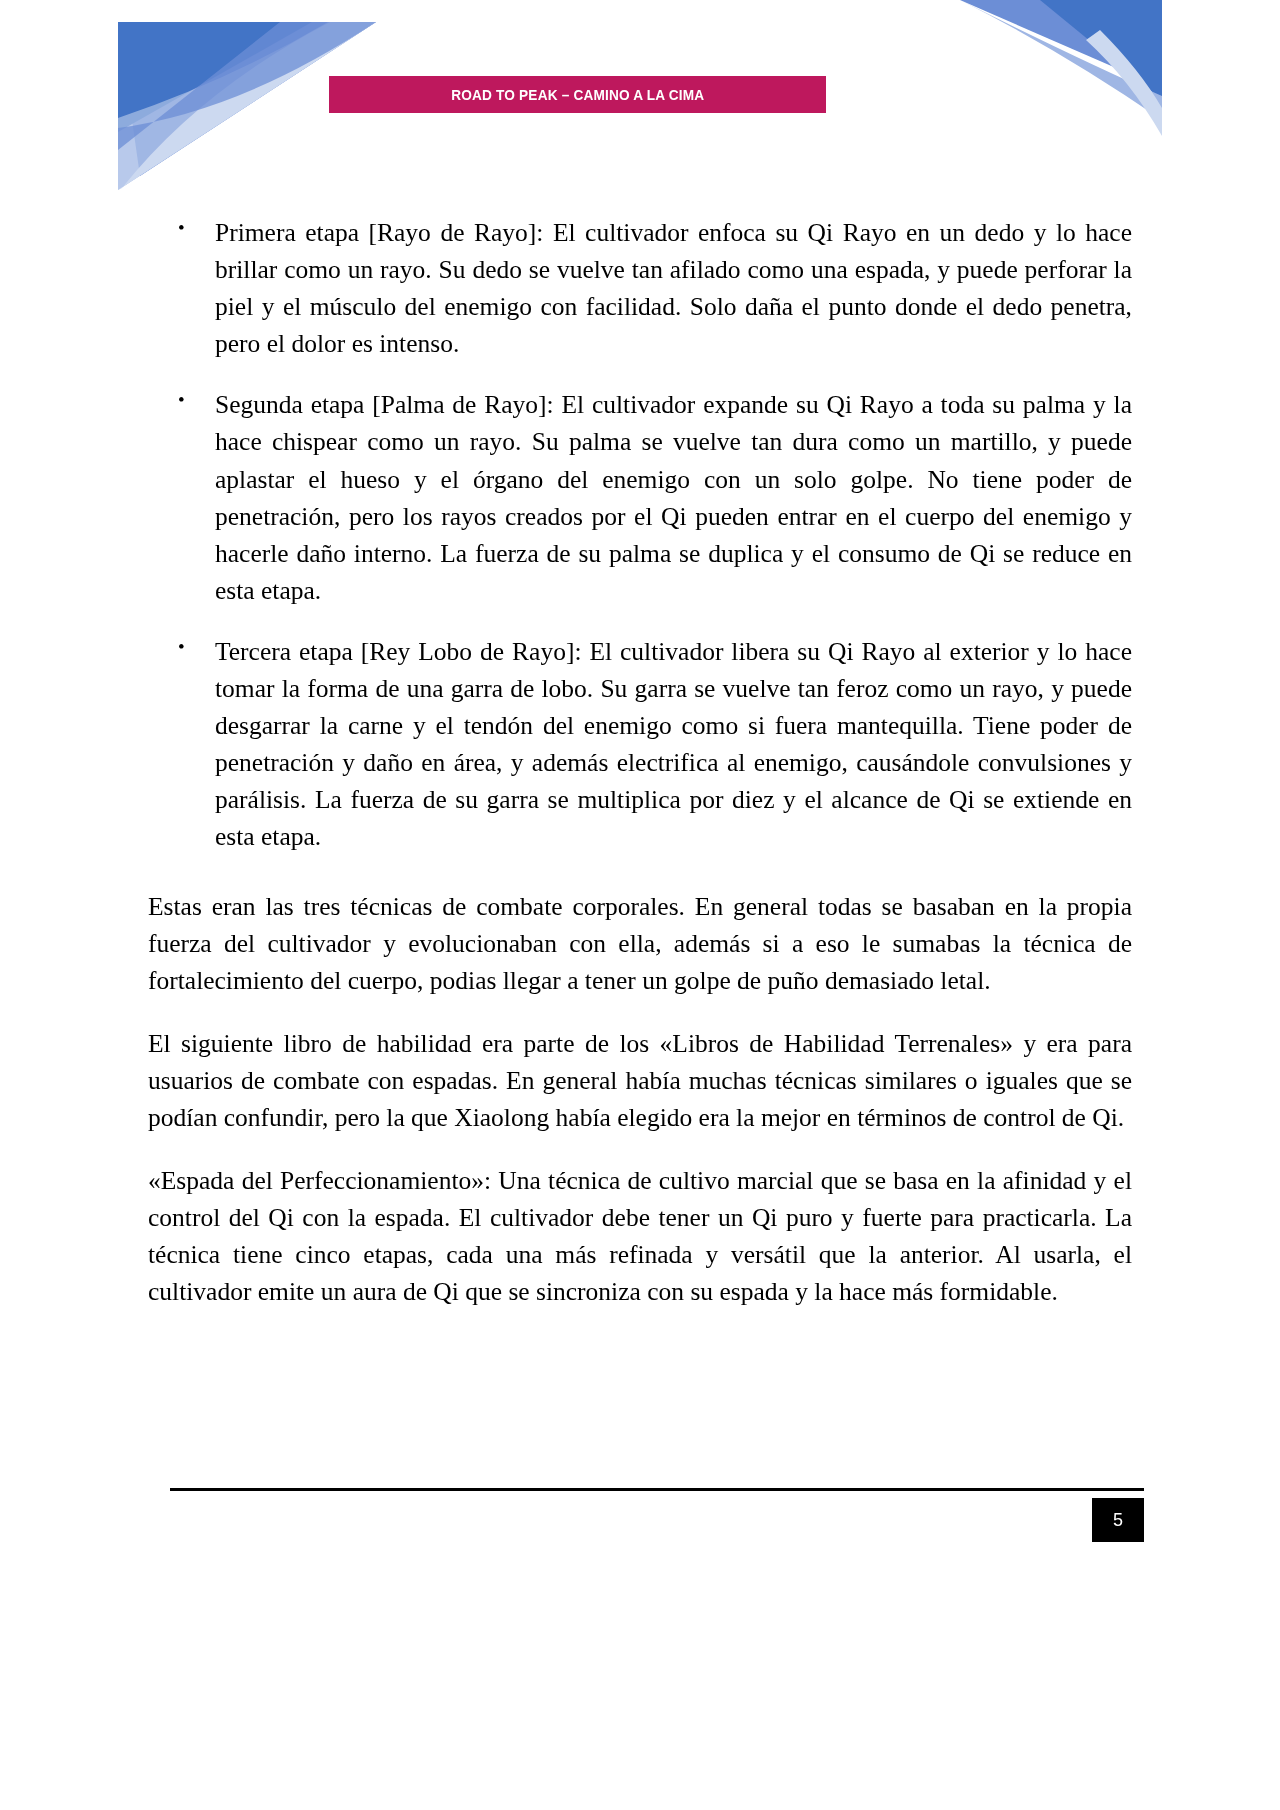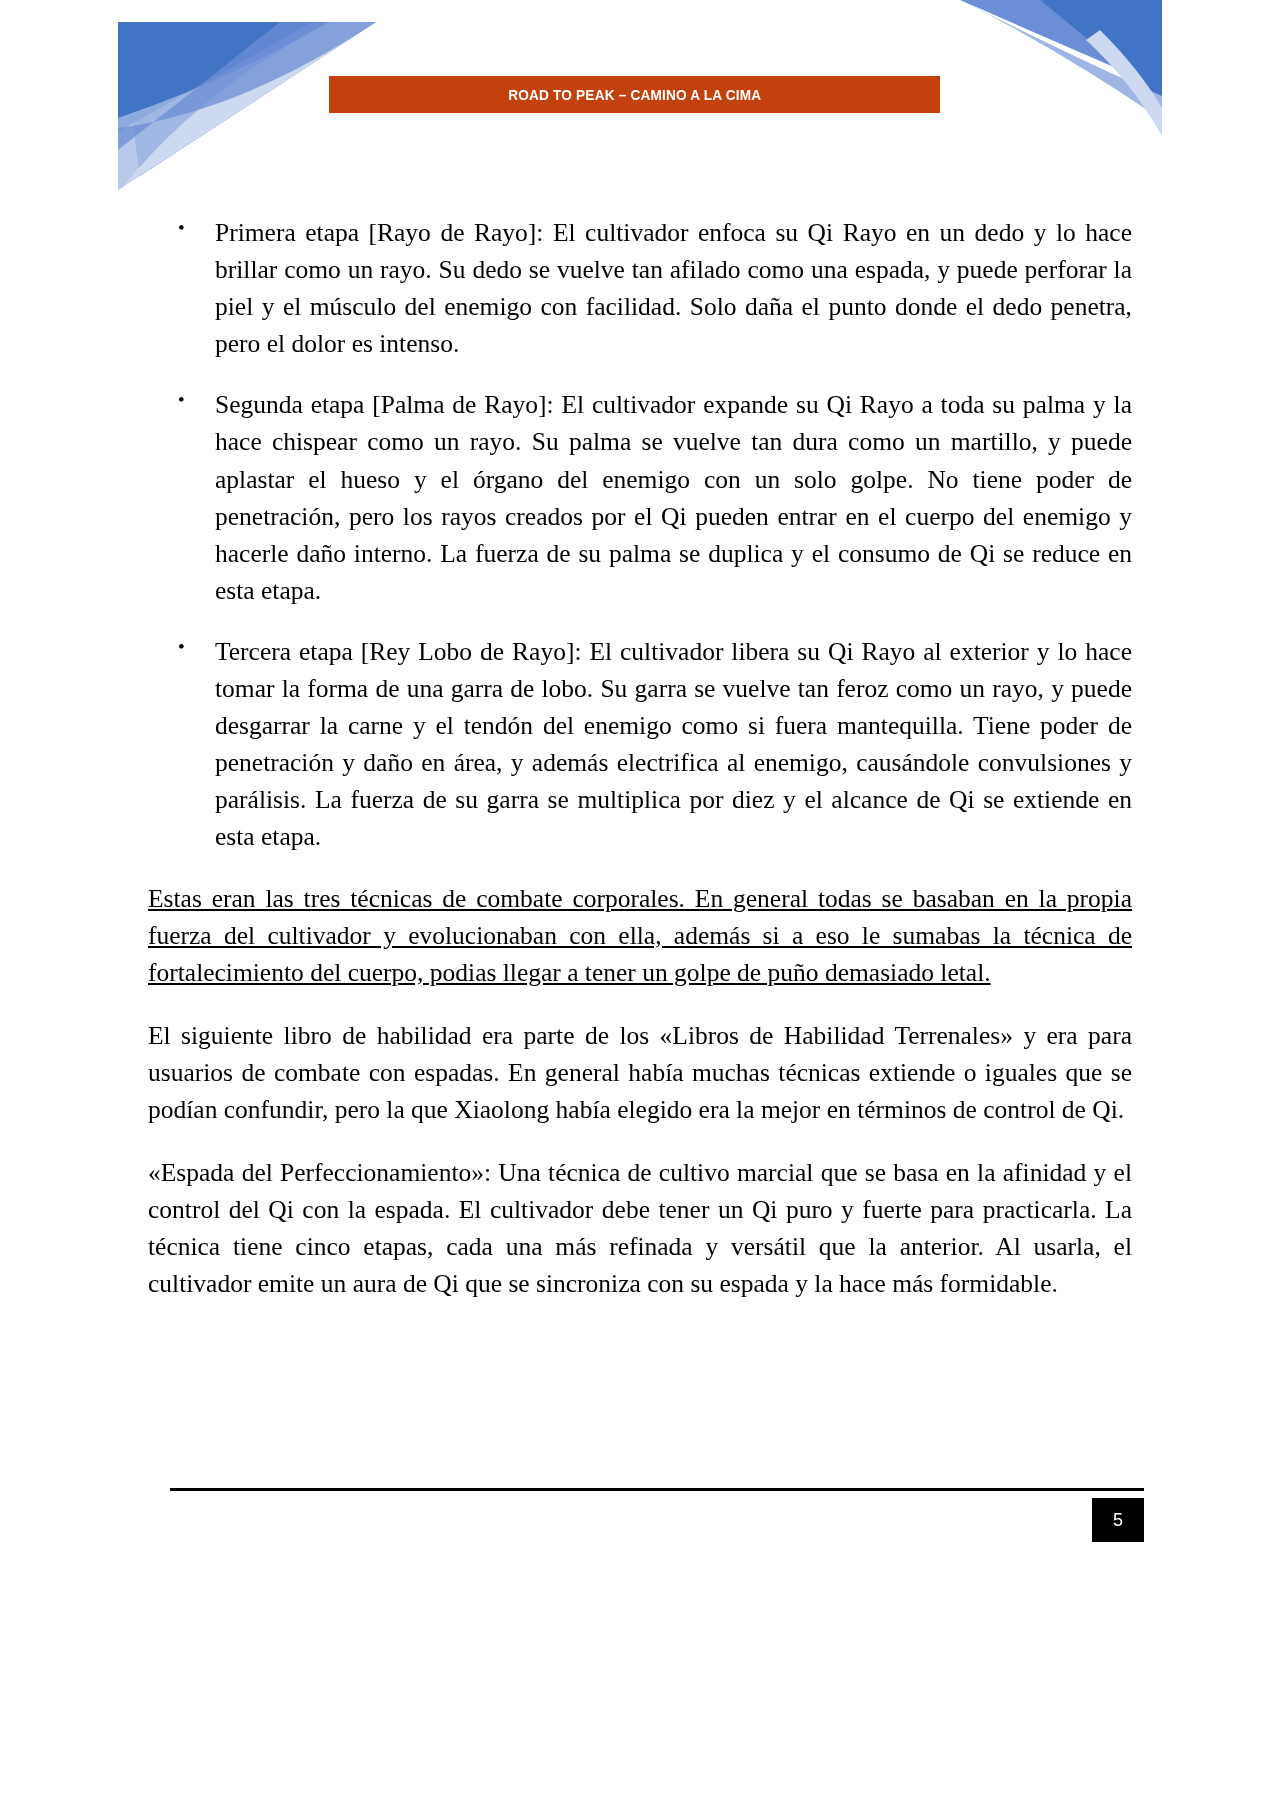--- a/index.html
+++ b/index.html
@@ -30,23 +30,23 @@
     overflow: hidden;
     pointer-events: none;
   }
   .header-band svg { display: block; }
 
   
   .title-banner {
     position: absolute;
     left: 249px;
     top: 76px;
-    width: 611px;
+    width: 497px;
     height: 37px;
-    background: #c2410c;
+    background: #be185d;
     display: flex;
     align-items: center;
     justify-content: center;
   }
   .title-banner .title-text {
     color: #ffffff;
     font-family: "Liberation Sans", sans-serif;
     font-size: 15.5px;
     font-weight: 600;
     letter-spacing: 0.2px;
@@ -88,21 +88,21 @@
   }
 
   p.body-para {
     margin: 26px 0 0 0;
     font-size: 25.5px;
     line-height: 1.455;
     text-align: justify;
     text-justify: inter-word;
     hyphens: none;
   }
-  p.body-para.first-after-list { margin-top: 24px; text-decoration: underline; }
+  p.body-para.first-after-list { margin-top: 32px; }
 
   
   .footer-rule {
     position: absolute;
     left: 90px;
     top: 1488px;
     width: 974px;
     height: 3px;
     background: #000000;
   }
@@ -164,21 +164,21 @@
         <span class="bullet-mark">•</span>
         <span>Segunda etapa [Palma de Rayo]: El cultivador expande su Qi Rayo a toda su palma y la hace chispear como un rayo. Su palma se vuelve tan dura como un martillo, y puede aplastar el hueso y el órgano del enemigo con un solo golpe. No tiene poder de penetración, pero los rayos creados por el Qi pueden entrar en el cuerpo del enemigo y hacerle daño interno. La fuerza de su palma se duplica y el consumo de Qi se reduce en esta etapa.</span>
       </li>
       <li class="bullet-item">
         <span class="bullet-mark">•</span>
         <span>Tercera etapa [Rey Lobo de Rayo]: El cultivador libera su Qi Rayo al exterior y lo hace tomar la forma de una garra de lobo. Su garra se vuelve tan feroz como un rayo, y puede desgarrar la carne y el tendón del enemigo como si fuera mantequilla. Tiene poder de penetración y daño en área, y además electrifica al enemigo, causándole convulsiones y parálisis. La fuerza de su garra se multiplica por diez y el alcance de Qi se extiende en esta etapa.</span>
       </li>
     </ul>
 
     <p class="body-para first-after-list">Estas eran las tres técnicas de combate corporales. En general todas se basaban en la propia fuerza del cultivador y evolucionaban con ella, además si a eso le sumabas la técnica de fortalecimiento del cuerpo, podias llegar a tener un golpe de puño demasiado letal.</p>
-    <p class="body-para">El siguiente libro de habilidad era parte de los «Libros de Habilidad Terrenales» y era para usuarios de combate con espadas. En general había muchas técnicas extiende o iguales que se podían confundir, pero la que Xiaolong había elegido era la mejor en términos de control de Qi.</p>
+    <p class="body-para">El siguiente libro de habilidad era parte de los «Libros de Habilidad Terrenales» y era para usuarios de combate con espadas. En general había muchas técnicas similares o iguales que se podían confundir, pero la que Xiaolong había elegido era la mejor en términos de control de Qi.</p>
     <p class="body-para"> «Espada del Perfeccionamiento»: Una técnica de cultivo marcial que se basa en la afinidad y el control del Qi con la espada. El cultivador debe tener un Qi puro y fuerte para practicarla. La técnica tiene cinco etapas, cada una más refinada y versátil que la anterior. Al usarla, el cultivador emite un aura de Qi que se sincroniza con su espada y la hace más formidable.</p>
 
   </div>
 
   <div class="footer-rule"></div>
   <div class="page-number-box">
     <span class="page-number">5</span>
   </div>
 
 </div>

